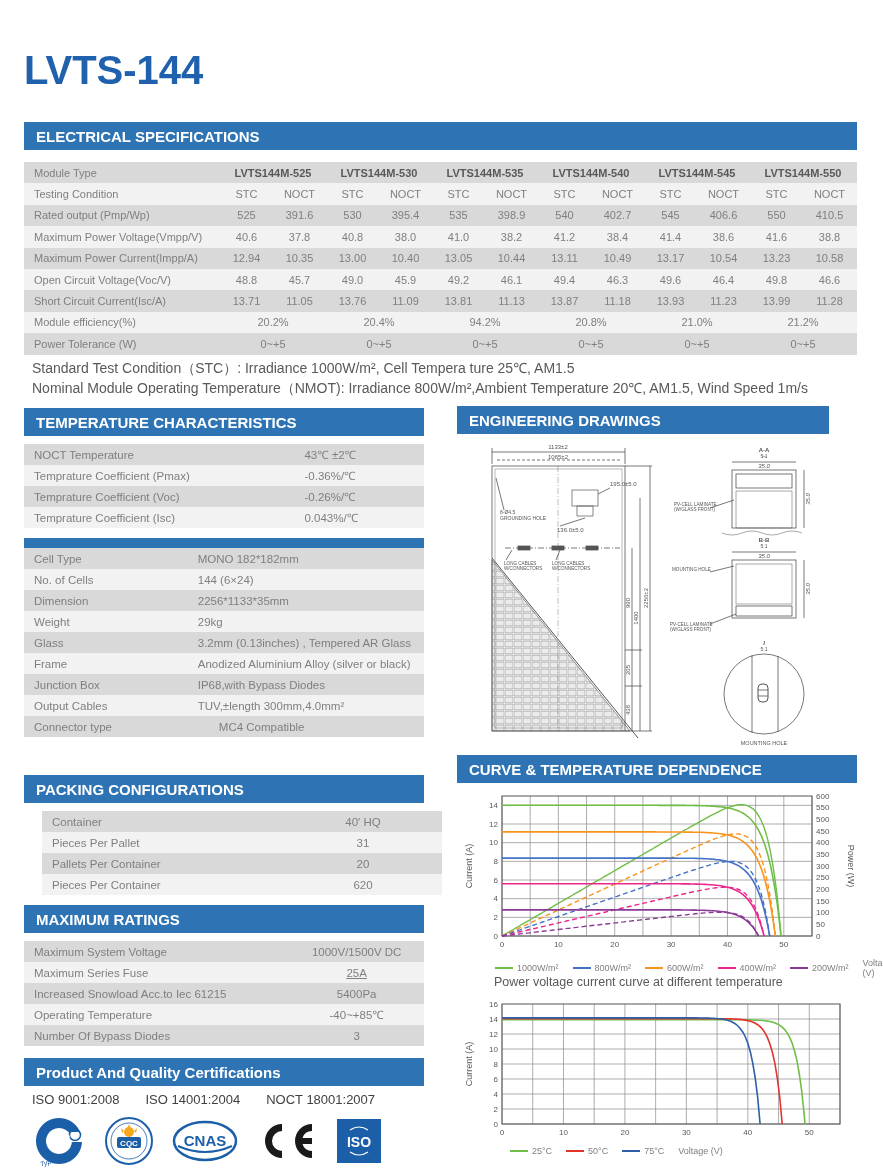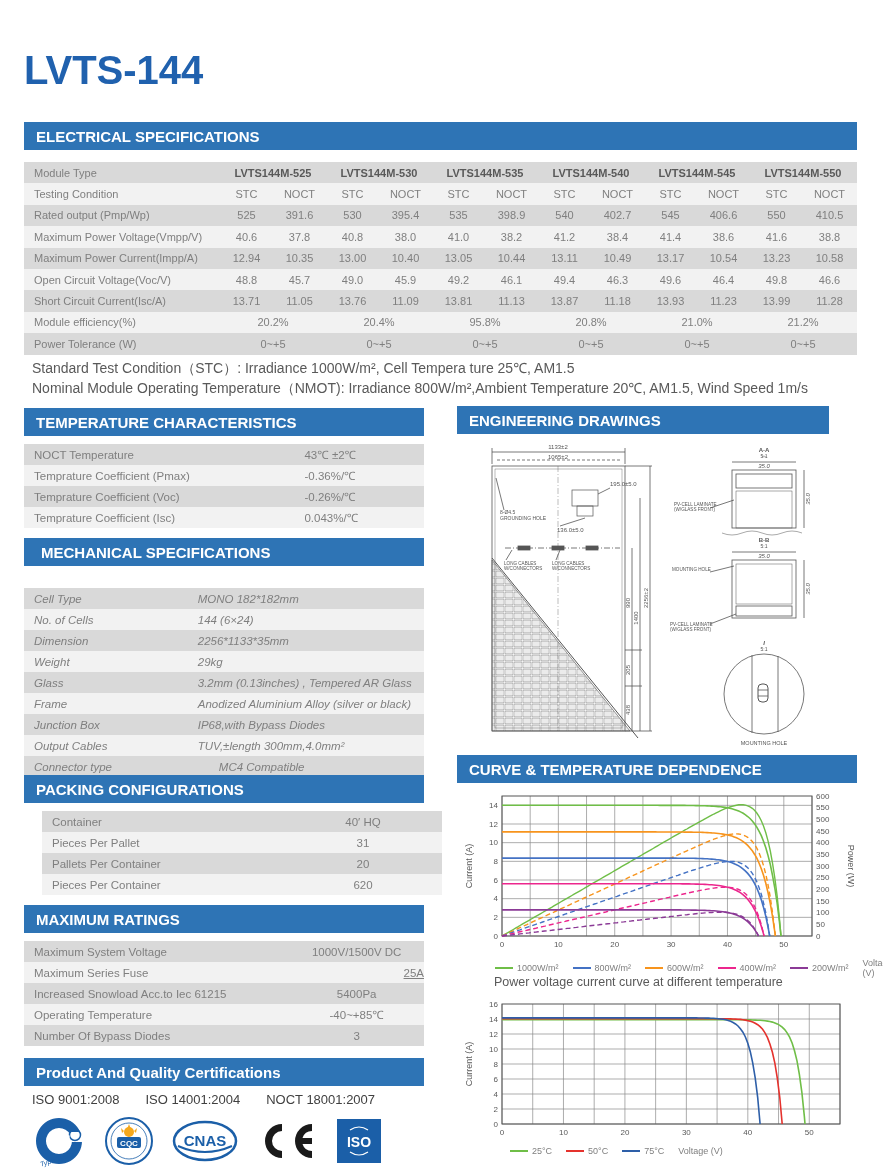--- a/index.html
+++ b/index.html
@@ -214,21 +214,21 @@
         </div>
         <div class="grp">
           <span>13.99</span>
           <span>11.28</span>
         </div>
       </div>
       <div class="row">
         <div class="lbl">Module efficiency(%)</div>
         <div class="one">20.2%</div>
         <div class="one">20.4%</div>
-        <div class="one">95.8%</div>
+        <div class="one">94.2%</div>
         <div class="one">20.8%</div>
         <div class="one">21.0%</div>
         <div class="one">21.2%</div>
       </div>
       <div class="row">
         <div class="lbl">Power Tolerance (W)</div>
         <div class="one">0~+5</div>
         <div class="one">0~+5</div>
         <div class="one">0~+5</div>
         <div class="one">0~+5</div>
@@ -259,21 +259,21 @@
       </div>
       <div class="row">
         <div class="k" style="width: 265px;">Temprature Coefficient (Isc)</div>
         <div class="v" style="width: 130px; text-align: left;">0.043%/℃</div>
       </div>
     </div>
 
   <div class="abs bar" style="left:24px;top:538px;width:400px;padding-left:17px;">
     <span>MECHANICAL SPECIFICATIONS</span>
   </div>
-  <div class="abs kv" id="mechTbl" style="left:24px;top:588px;font-style:italic;">
+  <div class="abs kv" id="mechTbl" style="left:24px;top:548px;">
       <div class="row">
         <div class="k" style="width: 150px;">Cell Type</div>
         <div class="v" style="width: 248px; text-align: left;">MONO 182*182mm</div>
       </div>
       <div class="row">
         <div class="k" style="width: 150px;">No. of Cells</div>
         <div class="v" style="width: 248px; text-align: left;">144 (6×24)</div>
       </div>
       <div class="row">
         <div class="k" style="width: 150px;">Dimension</div>
@@ -330,21 +330,21 @@
   <div class="abs bar" style="left:24px;top:905px;width:400px;">
     <span>MAXIMUM RATINGS</span>
   </div>
   <div class="abs kv" id="rateTbl" style="left:24px;top:941px;">
       <div class="row">
         <div class="k" style="width: 238px;">Maximum System Voltage</div>
         <div class="v" style="width: 140px; text-align: center;">1000V/1500V DC</div>
       </div>
       <div class="row">
         <div class="k" style="width: 238px;">Maximum Series Fuse</div>
-        <div class="v" style="width: 140px; text-align: right; text-decoration: underline;">25A</div>
+        <div class="v" style="width: 140px; text-align: center; text-decoration: underline;">25A</div>
       </div>
       <div class="row">
         <div class="k" style="width: 238px;">Increased Snowload Acc.to Iec 61215</div>
         <div class="v" style="width: 140px; text-align: center;">5400Pa</div>
       </div>
       <div class="row">
         <div class="k" style="width: 238px;">Operating Temperature</div>
         <div class="v" style="width: 140px; text-align: center;">-40~+85℃</div>
       </div>
       <div class="row">

